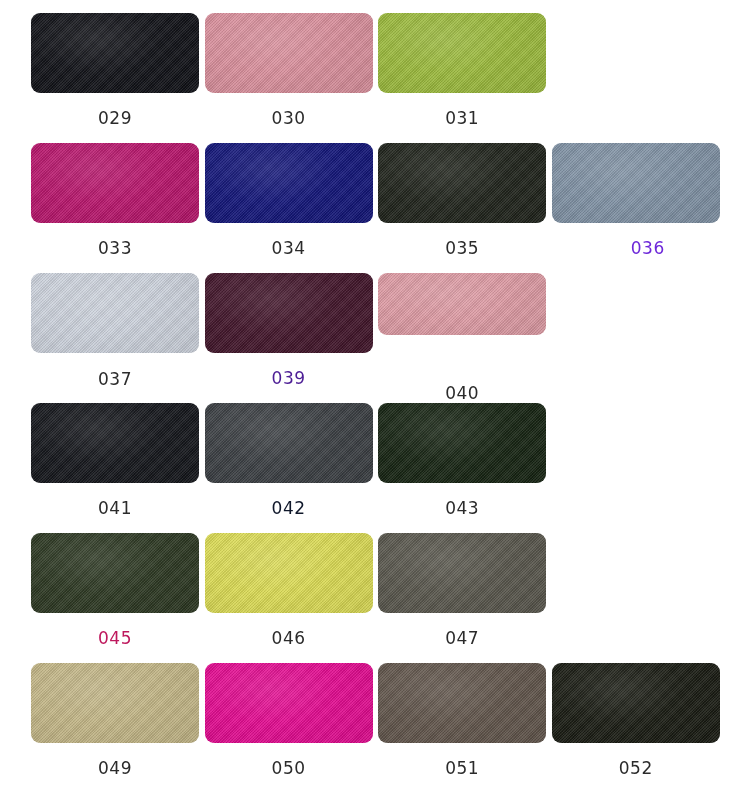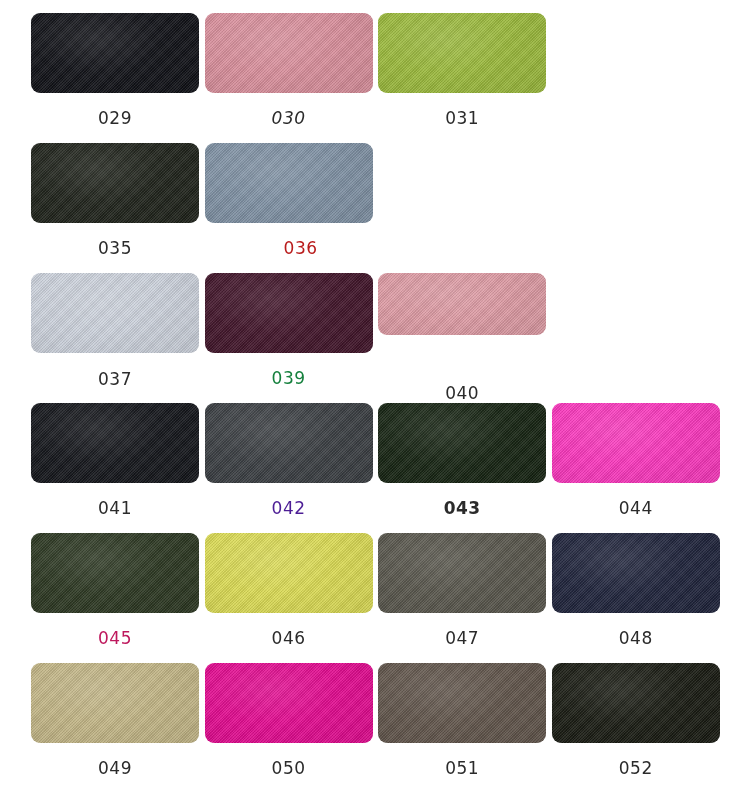--- a/index.html
+++ b/index.html
@@ -95,85 +95,85 @@
 <body>
 
 <div id="swatch-grid" style="background: rgb(255, 255, 255);">
     <div class="swatch-row">
       <div class="swatch-cell">
         <div class="swatch-chip" style="background-color: rgb(13, 14, 20);"></div>
         <div class="swatch-label" style="color: rgb(43, 43, 43);">029</div>
       </div>
       <div class="swatch-cell">
         <div class="swatch-chip" style="background-color: rgb(217, 142, 155);"></div>
-        <div class="swatch-label" style="color: rgb(43, 43, 43); font-style: italic;">030</div>
+        <div class="swatch-label" style="color: rgb(43, 43, 43);">030</div>
       </div>
       <div class="swatch-cell">
         <div class="swatch-chip" style="background-color: rgb(154, 185, 58);"></div>
         <div class="swatch-label" style="color: rgb(43, 43, 43);">031</div>
       </div>
     </div>
     <div class="swatch-row">
       <div class="swatch-cell">
+        <div class="swatch-chip" style="background-color: rgb(183, 18, 106);"></div>
+        <div class="swatch-label" style="color: rgb(43, 43, 43);">033</div>
+      </div>
+      <div class="swatch-cell">
+        <div class="swatch-chip" style="background-color: rgb(15, 18, 119);"></div>
+        <div class="swatch-label" style="color: rgb(43, 43, 43);">034</div>
+      </div>
+      <div class="swatch-cell">
         <div class="swatch-chip" style="background-color: rgb(28, 32, 24);"></div>
         <div class="swatch-label" style="color: rgb(43, 43, 43);">035</div>
       </div>
       <div class="swatch-cell">
         <div class="swatch-chip" style="background-color: rgb(126, 144, 163);"></div>
-        <div class="swatch-label" style="color: #b91c1c; margin-left: 24px;">036</div>
+        <div class="swatch-label" style="color: #6d28d9; margin-left: 24px;">036</div>
       </div>
     </div>
     <div class="swatch-row">
       <div class="swatch-cell">
         <div class="swatch-chip" style="background-color: rgb(204, 210, 220);"></div>
         <div class="swatch-label" style="color: rgb(43, 43, 43); margin-top: 16px;">037</div>
       </div>
       <div class="swatch-cell">
         <div class="swatch-chip" style="background-color: rgb(63, 18, 39);"></div>
-        <div class="swatch-label" style="color: #15803d;">039</div>
+        <div class="swatch-label" style="color: #4c1d95;">039</div>
       </div>
       <div class="swatch-cell">
         <div class="swatch-chip" style="background-color: rgb(221, 154, 163);"></div>
         <div class="swatch-label" style="color: rgb(43, 43, 43); margin-top: 48px;">040</div>
       </div>
     </div>
     <div class="swatch-row">
       <div class="swatch-cell">
         <div class="swatch-chip" style="background-color: rgb(17, 19, 24);"></div>
         <div class="swatch-label" style="color: rgb(43, 43, 43);">041</div>
       </div>
       <div class="swatch-cell">
         <div class="swatch-chip" style="background-color: rgb(56, 60, 64);"></div>
-        <div class="swatch-label" style="color: #4c1d95;">042</div>
+        <div class="swatch-label" style="color: #0f172a;">042</div>
       </div>
       <div class="swatch-cell">
         <div class="swatch-chip" style="background-color: rgb(19, 33, 15);"></div>
-        <div class="swatch-label" style="color: rgb(43, 43, 43); font-weight: bold;">043</div>
-      </div>
-      <div class="swatch-cell">
-        <div class="swatch-chip" style="background-color: rgb(251, 53, 189);"></div>
-        <div class="swatch-label" style="color: rgb(43, 43, 43);">044</div>
+        <div class="swatch-label" style="color: rgb(43, 43, 43);">043</div>
       </div>
     </div>
     <div class="swatch-row">
       <div class="swatch-cell">
         <div class="swatch-chip" style="background-color: rgb(41, 53, 31);"></div>
         <div class="swatch-label" style="color: #be185d;">045</div>
       </div>
       <div class="swatch-cell">
         <div class="swatch-chip" style="background-color: rgb(219, 219, 83);"></div>
         <div class="swatch-label" style="color: rgb(43, 43, 43); text-align: center;">046</div>
       </div>
       <div class="swatch-cell">
         <div class="swatch-chip" style="background-color: rgb(86, 84, 74);"></div>
         <div class="swatch-label" style="color: rgb(43, 43, 43);">047</div>
-      </div>
-      <div class="swatch-cell">
-        <div class="swatch-chip" style="background-color: rgb(28, 33, 57);"></div>
-        <div class="swatch-label" style="color: rgb(43, 43, 43);">048</div>
       </div>
     </div>
     <div class="swatch-row">
       <div class="swatch-cell">
         <div class="swatch-chip" style="background-color: rgb(194, 181, 133);"></div>
         <div class="swatch-label" style="color: rgb(43, 43, 43);">049</div>
       </div>
       <div class="swatch-cell">
         <div class="swatch-chip" style="background-color: rgb(227, 7, 143);"></div>
         <div class="swatch-label" style="color: rgb(43, 43, 43);">050</div>

